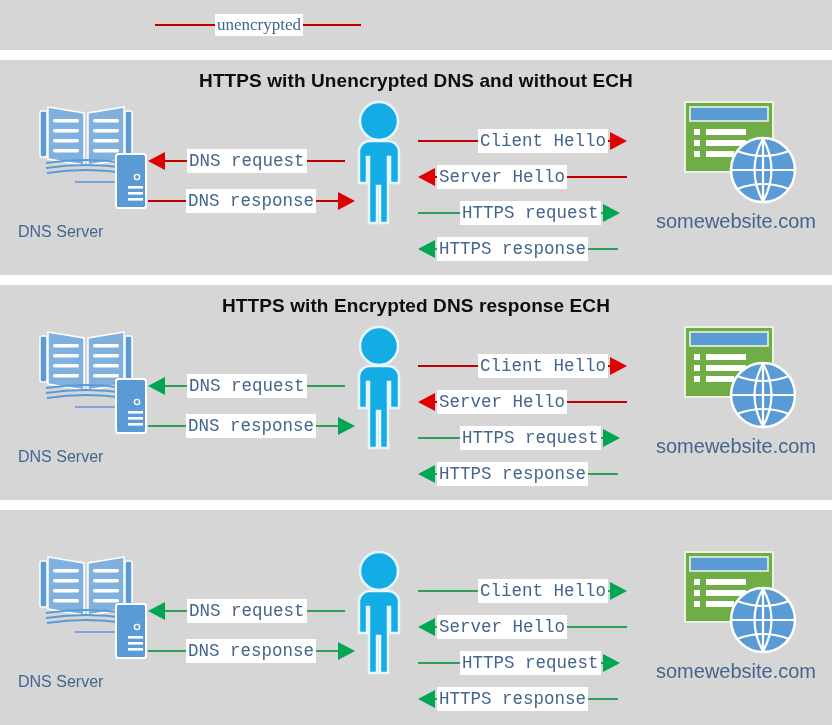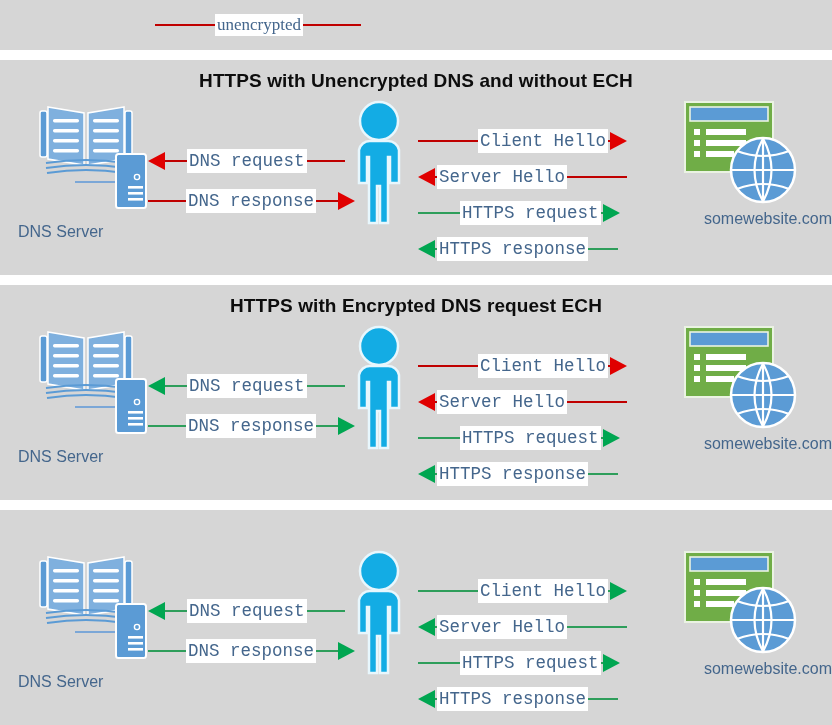--- a/index.html
+++ b/index.html
@@ -42,22 +42,22 @@
   .book{position:absolute;left:8px;top:0;width:96px;height:72px;}
   .srv{position:absolute;left:85px;top:48px;width:32px;height:56px;}
   .srv-wire{position:absolute;left:45px;top:76px;width:45px;height:0;border-top:2px solid #7ba7d7;}
 
   
   .person{position:absolute;left:345px;top:40px;width:68px;height:125px;}
 
   
   .site{position:absolute;left:680px;top:40px;width:118px;height:105px;}
   .site-label{
-    position:absolute;left:640px;top:150px;width:192px;text-align:right;
-    font-size:16px;color:#44668c;white-space:nowrap;
+    position:absolute;left:640px;top:150px;width:192px;text-align:center;
+    font-size:20px;color:#44668c;white-space:nowrap;
   }
 
   
   .flow{position:absolute;display:flex;align-items:center;height:26px;font-family:Liberation Mono, monospace;}
   .flow .seg{height:0;border-top:2px solid #c00000;flex:0 0 auto;}
   .flow.enc .seg{border-top-color:#2e9e5b;}
   .flow .lbl{
     background:#ffffff;color:#44668c;font-size:17.5px;line-height:24px;
     padding:0 2px;white-space:nowrap;position:relative;z-index:3;
   }
@@ -183,21 +183,21 @@
           <div class="arrow right"></div>
         </div>
         <div class="flow enc" style="left: 418px; top: 176px; width: 254px;">
           <div class="arrow left"></div>
           <div class="seg" style="width: 2px;"></div>
           <div class="lbl">HTTPS response</div>
           <div class="seg" style="width: 30px;"></div>
         </div>
       </div>
       <div class="panel" style="top: 285px; height: 215px;">
-        <div class="panel-title">HTTPS with Encrypted DNS request ECH</div>
+        <div class="panel-title">HTTPS with Encrypted DNS response ECH</div>
         <div class="dns-group">
           <div class="book"><svg id="svg-book" viewBox="0 0 96 72" width="96" height="72" xmlns="http://www.w3.org/2000/svg">
     <g stroke="#ffffff" stroke-width="1.5">
       <rect x="2" y="6" width="7" height="46" rx="2" fill="#5b9bd5"></rect>
       <rect x="87" y="6" width="7" height="46" rx="2" fill="#5b9bd5"></rect>
       <path d="M10 2 L46 8 L46 60 L10 54 Z" fill="#7fb0de"></path>
       <path d="M86 2 L50 8 L50 60 L86 54 Z" fill="#7fb0de"></path>
     </g>
     <g fill="#ffffff">
       <rect x="15" y="14" width="26" height="3.4" rx="1.6"></rect>

